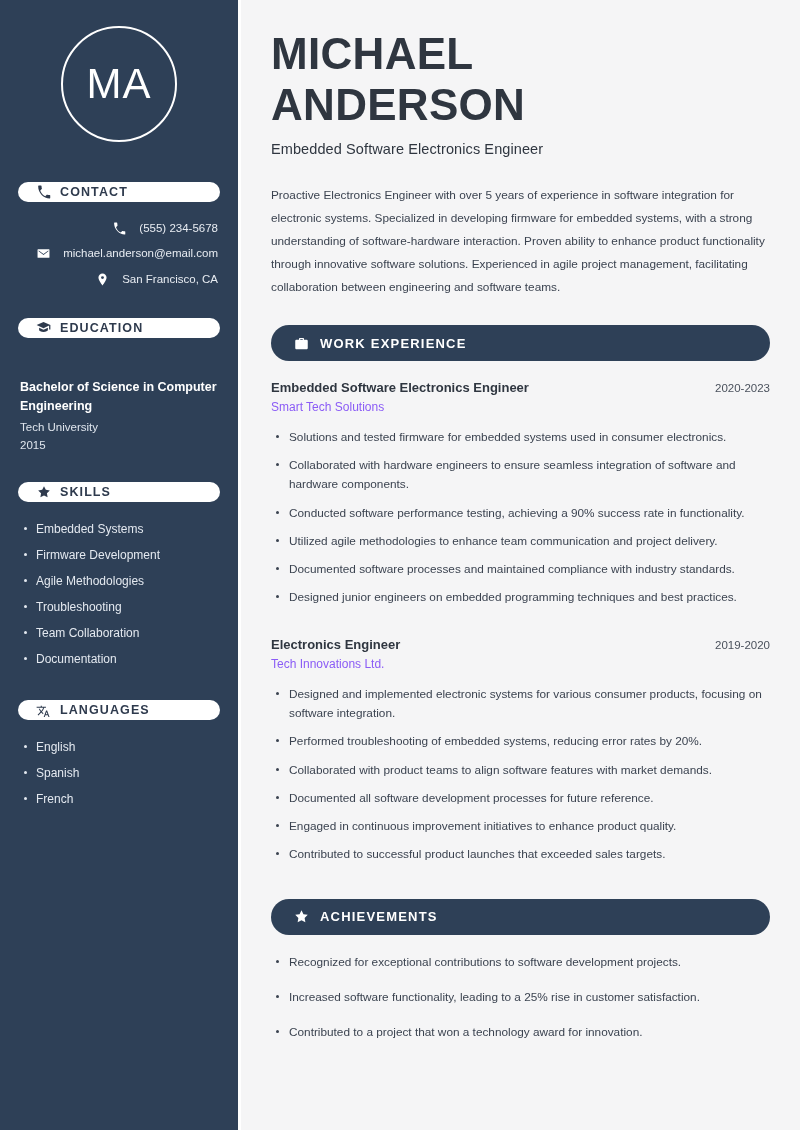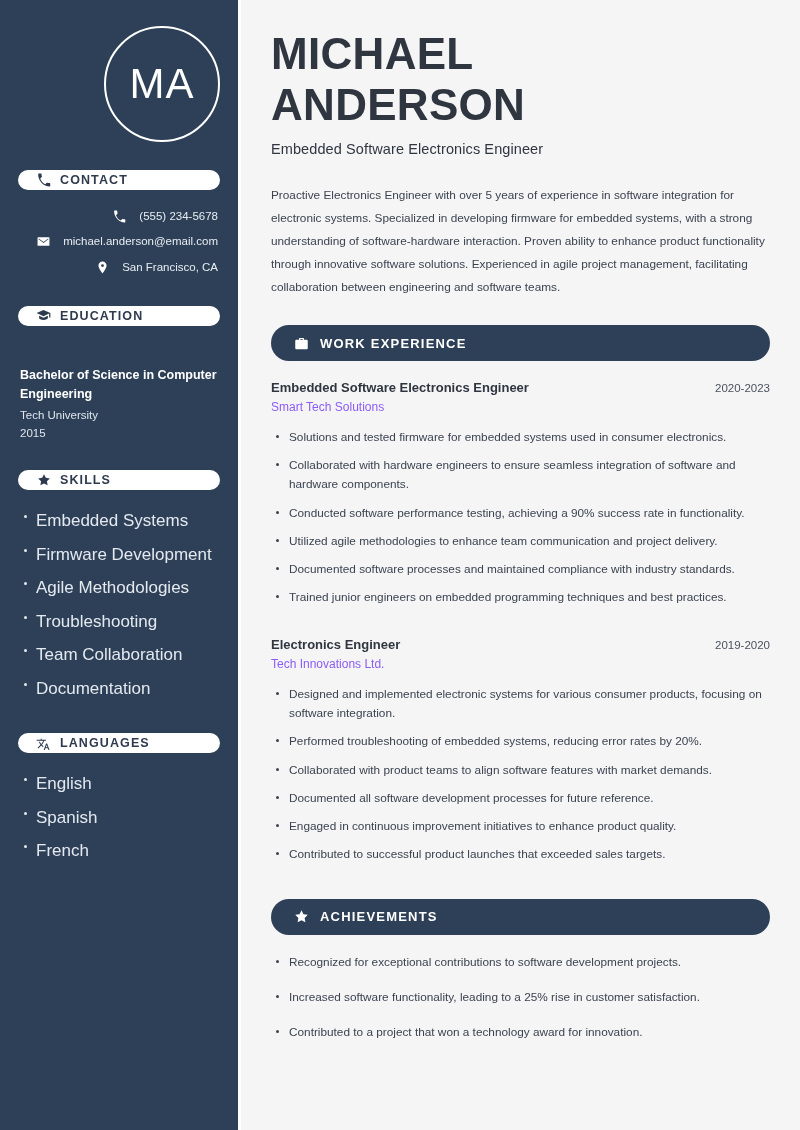--- a/index.html
+++ b/index.html
@@ -30,23 +30,23 @@
     width: 238px;
     flex: 0 0 238px;
     background: #2e4057;
     color: #ffffff;
     padding: 0 18px;
     position: relative;
   }
 
   .avatar-wrap {
     display: flex;
-    justify-content: flex-end;
+    justify-content: center;
     padding-top: 26px;
-    padding-bottom: 28px;
+    padding-bottom: 40px;
   }
 
   .avatar {
     width: 116px;
     height: 116px;
     border-radius: 50%;
     border: 2px solid #ffffff;
     display: flex;
     align-items: center;
     justify-content: center;
@@ -121,21 +121,21 @@
   }
   .edu-year {
     font-size: 11.5px;
     color: #dfe5ed;
     line-height: 1.55;
   }
 
   .side-list { list-style: none; margin: 0 0 28px 0; padding: 0 2px; }
   .side-list li {
     position: relative;
-    font-size: 17px;
+    font-size: 12px;
     color: #e4e9f0;
     line-height: 1.5;
     padding: 4px 0 4px 16px;
     min-height: 23px;
   }
   .side-list li::before {
     content: "";
     position: absolute;
     left: 4px;
     top: 11px;
@@ -382,21 +382,21 @@
         <div class="job-role">Embedded Software Electronics Engineer</div>
         <div class="job-dates">2020-2023</div>
       </div>
       <div class="job-company">Smart Tech Solutions</div>
       <ul class="bullets">
         <li>Solutions and tested firmware for embedded systems used in consumer electronics.</li>
         <li>Collaborated with hardware engineers to ensure seamless integration of software and hardware components.</li>
         <li>Conducted software performance testing, achieving a 90% success rate in functionality.</li>
         <li>Utilized agile methodologies to enhance team communication and project delivery.</li>
         <li>Documented software processes and maintained compliance with industry standards.</li>
-        <li>Trained junior engineers on embedded programming techniques and best practices.</li>
+        <li>Designed junior engineers on embedded programming techniques and best practices.</li>
       </ul>
     </div>
 
     <div class="job">
       <div class="job-head">
         <div class="job-role">Electronics Engineer</div>
         <div class="job-dates">2019-2020</div>
       </div>
       <div class="job-company">Tech Innovations Ltd.</div>
       <ul class="bullets">

